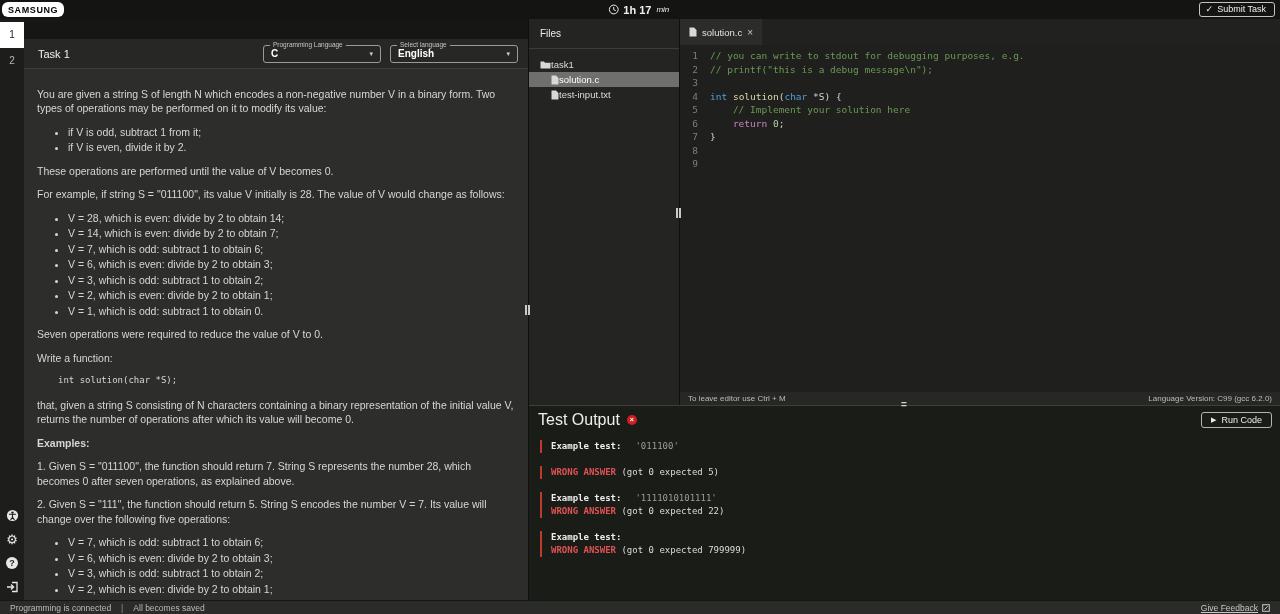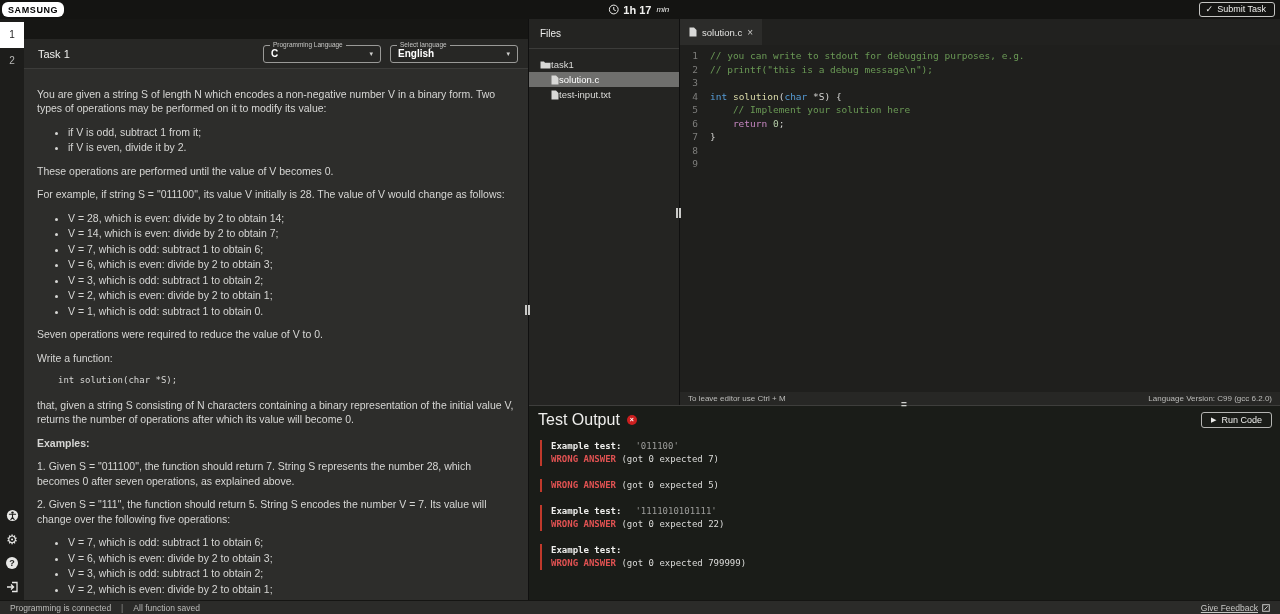--- a/index.html
+++ b/index.html
@@ -311,21 +311,20 @@
       <span class="to-title">Test Output</span>
       <span class="err-badge">×</span>
       <button class="run-btn">
         <span class="play">▶</span>
         <span>Run Code</span>
       </button>
     </div>
     <div class="to-content" id="test-output-content">
         <div class="to-block err">
           <div><span class="to-label">Example test:</span><span class="to-value">'011100'</span></div>
-          <div><span class="to-status">WRONG ANSWER</span><span class="to-detail"> (got 0 expected 7)</span></div>
         </div>
         <div class="to-block err">
           <div><span class="to-status">WRONG ANSWER</span><span class="to-detail"> (got 0 expected 5)</span></div>
         </div>
         <div class="to-block err">
           <div><span class="to-label">Example test:</span><span class="to-value">'1111010101111'</span></div>
           <div><span class="to-status">WRONG ANSWER</span><span class="to-detail"> (got 0 expected 22)</span></div>
         </div>
         <div class="to-block err">
           <div><span class="to-label">Example test:</span></div>
@@ -337,21 +336,21 @@
   <div class="vdiv" style="left:528px; top:19px; height:581px;">
     <div class="vdiv-handle" style="top:286px;"></div>
   </div>
   <div class="vdiv" style="left:679px; top:19px; height:386px;">
     <div class="vdiv-handle" style="top:189px;"></div>
   </div>
 
   <div class="statusbar">
     <span>Programming is connected</span>
     <span class="sb-sep">|</span>
-    <span>All function saved</span>
+    <span>All becomes saved</span>
     <span class="sb-right">
       <span class="sb-link">Give Feedback</span>
       <svg width="8" height="8" viewBox="0 0 8 8">
           <rect x="0.7" y="0.7" width="6.6" height="6.6" fill="none" stroke="#c8c8c6" stroke-width="1"></rect>
           <path d="M2.3 5.7 L5.7 2.3" stroke="#c8c8c6" stroke-width="1"></path>
         </svg>
     </span>
   </div>
 
 </div>

